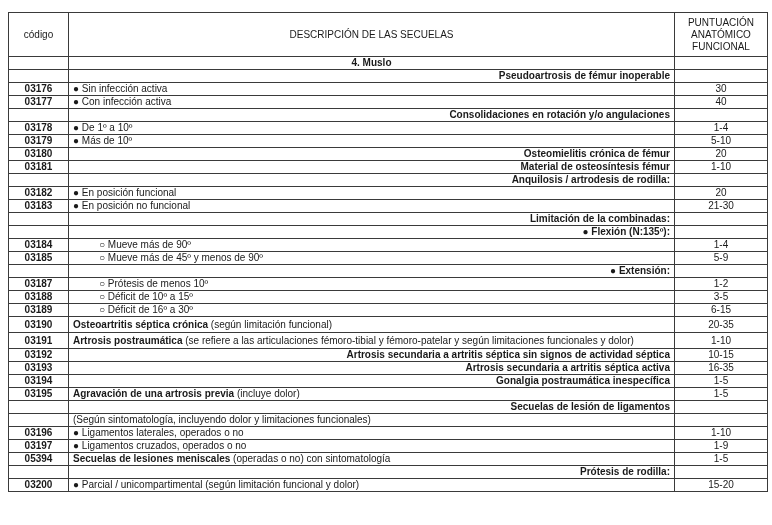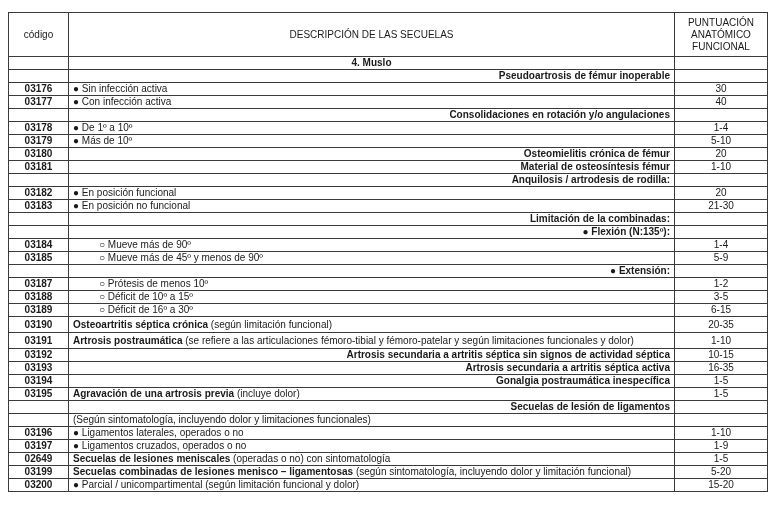--- a/index.html
+++ b/index.html
@@ -184,28 +184,28 @@
         <td class="code">03196</td>
         <td class="l1">● Ligamentos laterales, operados o no</td>
         <td class="score">1-10</td>
       </tr>
       <tr>
         <td class="code">03197</td>
         <td class="l1">● Ligamentos cruzados, operados o no</td>
         <td class="score">1-9</td>
       </tr>
       <tr>
-        <td class="code">02649</td>
+        <td class="code">05394</td>
         <td><span class="b">Secuelas de lesiones meniscales</span><span class="norm"> (operadas o no) con sintomatología</span></td>
         <td class="score">1-5</td>
       </tr>
       <tr>
-        <td class="code">03199</td>
-        <td><span class="b">Secuelas combinadas de lesiones menisco – ligamentosas</span><span class="norm"> (según sintomatología, incluyendo dolor y limitación funcional)</span></td>
-        <td class="score">5-20</td>
+        <td class="code"></td>
+        <td class="b">Prótesis de rodilla:</td>
+        <td class="score"></td>
       </tr>
       <tr>
         <td class="code">03200</td>
         <td class="l1">● Parcial / unicompartimental (según limitación funcional y dolor)</td>
         <td class="score">15-20</td>
       </tr>
     </tbody>
 </table>
 
 </body></html>

